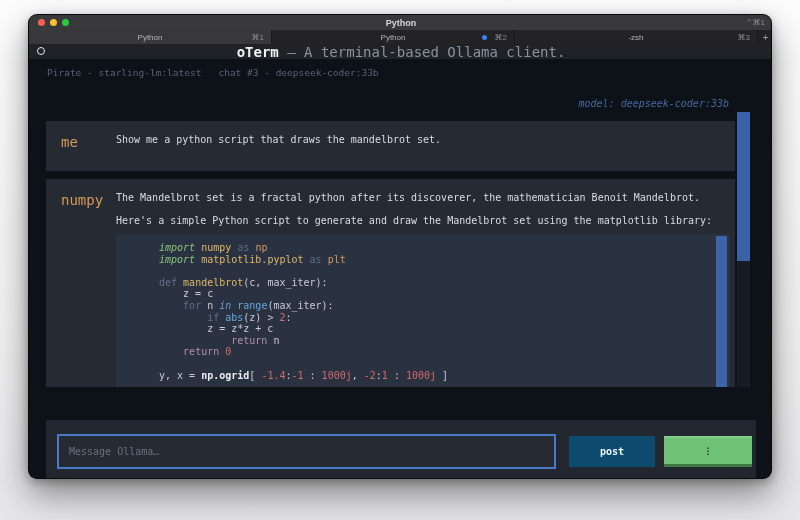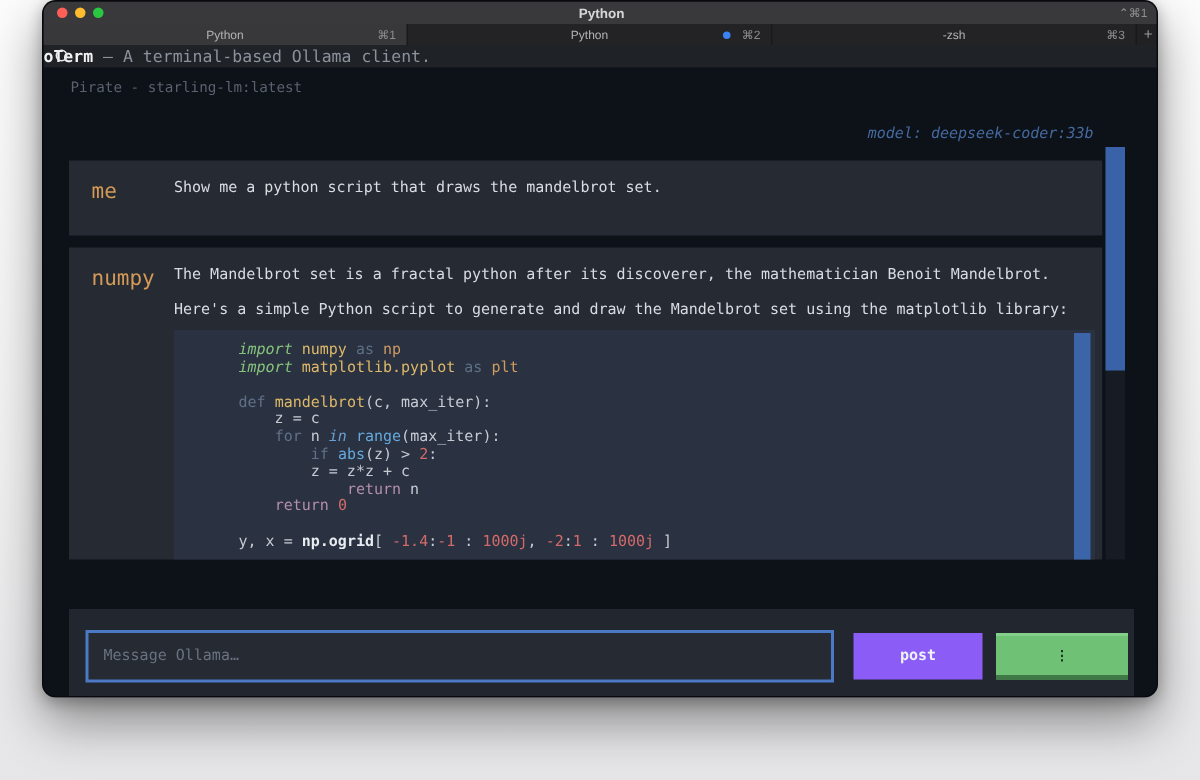--- a/index.html
+++ b/index.html
@@ -2,21 +2,21 @@
 <html><head>
 <meta charset="utf-8">
 <style>
   * { margin:0; padding:0; box-sizing:border-box; }
   html,body { width:800px; height:520px; overflow:hidden; }
   body {
     background: linear-gradient(180deg,#fcfcfc 0%, #f1f1f2 60%, #e6e6e8 100%);
     font-family:"DejaVu Sans Mono", monospace;
   }
   .window {
-    position:absolute; left:28px; top:0; width:744px; height:465px;
+    position:absolute; left:28px; top:14px; width:744px; height:465px;
     border-radius:9px; overflow:hidden;
     background:#0d1118;
     box-shadow:0 16px 34px rgba(0,0,0,.42), 0 3px 10px rgba(0,0,0,.28);
     border:1px solid rgba(0,0,0,.45);
   }
   
   .titlebar {
     position:absolute; left:0; top:0; width:744px; height:15px;
     background:#39393b; display:flex; align-items:center;
     font-family:"Liberation Sans", sans-serif;
@@ -45,21 +45,21 @@
   
   .app { position:absolute; left:0; top:29px; width:744px; height:436px; background:#0d1118; }
   .oterm-header {
     position:absolute; left:0; top:0; width:744px; height:15px;
     background:#1f2227; display:flex; align-items:center;
   }
   .oterm-logo {
     position:absolute; left:8px; top:3px; width:8px; height:8px;
     border:1.5px solid #e8e8e8; border-radius:50%;
   }
-  .oterm-title { width:100%; font-size:11px; color:#8b929c; }
+  .oterm-title { width:100%; text-align:center; font-size:14px; color:#8b929c; }
   .oterm-title b { color:#f0f2f4; }
   .chat-tabs {
     position:absolute; left:12px; top:19px; height:23px;
     display:flex; gap:5px; font-size:9.5px;
   }
   .chat-tab { color:#59626e; padding:4px 6px 0 6px; height:23px; }
   .chat-tab.active { color:#eceef1; font-weight:bold; border-bottom:3px solid #3a62a8; }
   .model-label {
     position:absolute; top:54px; right:44px;
     font-size:10px; font-style:italic; color:#44699f;
@@ -99,21 +99,21 @@
     position:absolute; left:17px; top:376px; width:710px; height:64px; background:#22262e;
   }
   .message-input {
     position:absolute; left:11px; top:14px; width:499px; height:35px;
     background:#252a33; border:2px solid #4b79c6; outline:none;
     color:#d9dce1; font-size:10px; font-family:"DejaVu Sans Mono", monospace; padding:12px 10px;
   }
   .message-input::placeholder { color:#6a7280; }
   .post-btn {
     position:absolute; left:523px; top:16px; width:86px; height:31px;
-    background:#8b5cf6; border:none; color:#eef3f9; font-weight:bold;
+    background:#0c4a6e; border:none; color:#eef3f9; font-weight:bold;
     font-size:10px; font-family:"DejaVu Sans Mono", monospace; cursor:pointer;
   }
   .menu-btn {
     position:absolute; left:618px; top:16px; width:88px; height:31px;
     background:#6ec175; border:none; border-top:2px solid #84cf8a; border-bottom:3px solid #3f7a46;
     color:#14301c; font-size:9px; font-weight:bold; font-family:"DejaVu Sans Mono", monospace; cursor:pointer;
   }
 </style>
 </head>
 <body>
@@ -149,20 +149,21 @@
 
   <div class="app">
 
     <div class="oterm-header">
       <span class="oterm-logo"></span>
       <div class="oterm-title"><b>oTerm</b><span> — A terminal-based Ollama client.</span></div>
     </div>
 
     <div class="chat-tabs">
       <div class="chat-tab">Pirate - starling-lm:latest</div>
+      <div class="chat-tab">chat #3 - deepseek-coder:33b</div>
     </div>
 
     <div class="model-label">model: deepseek-coder:33b</div>
 
     <div class="chat">
       <div class="msg msg-me">
         <div class="author">me</div>
         <div class="content">Show me a python script that draws the mandelbrot set.</div>
       </div>
       <div class="msg msg-ollama">

